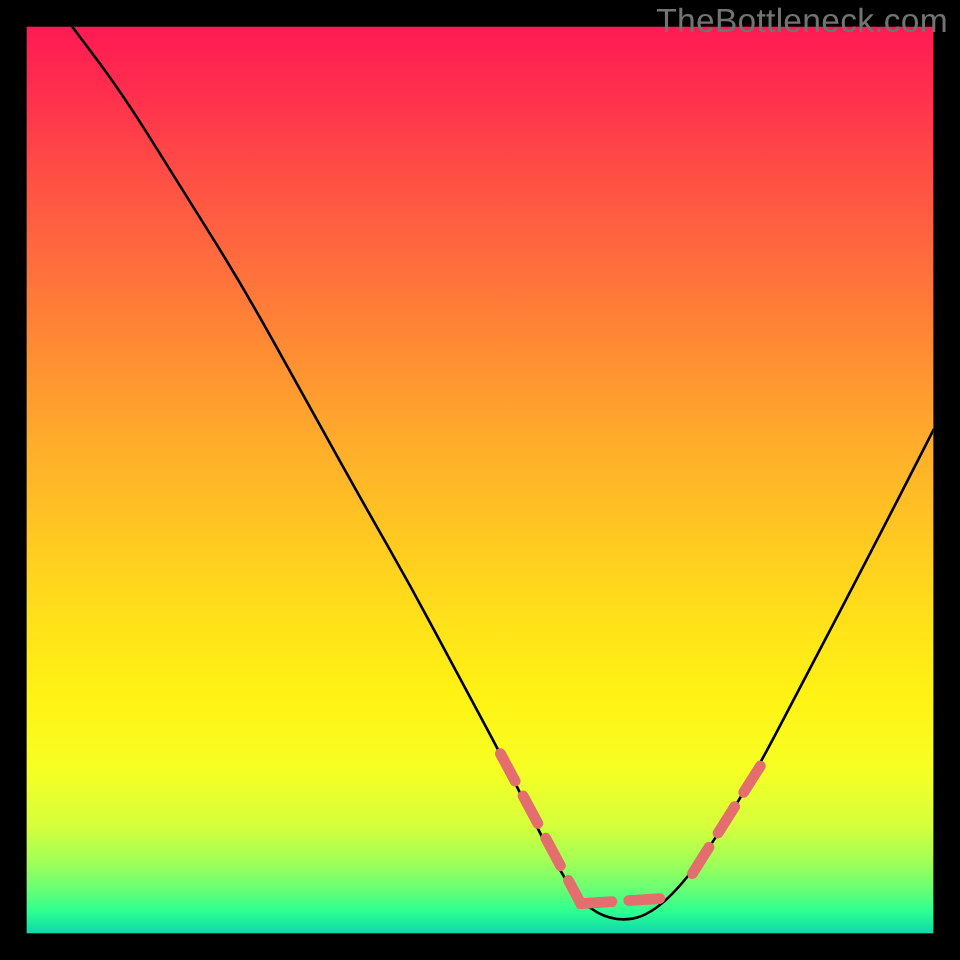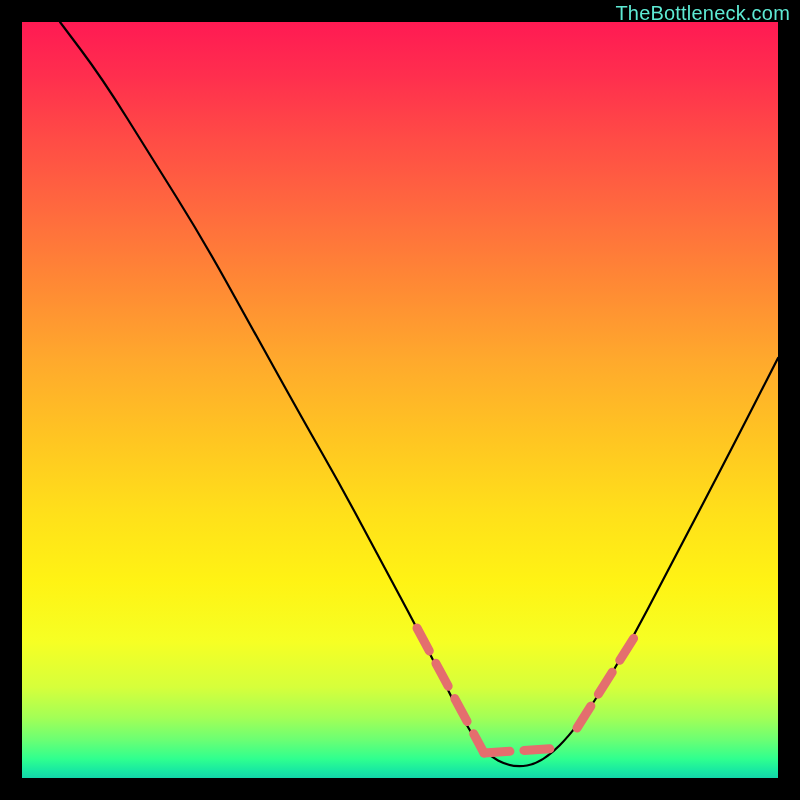--- a/index.html
+++ b/index.html
@@ -50,22 +50,22 @@
       #6aff74 95%,
       #2fff8f 97.5%,
       #18e9a2 99%,
       #13d5a9 100%
     );
   }
   .watermark {
     position: absolute;
     top: 2px;
     right: 10px;
-    color: #5eead4;
-    font-size: 20px;
+    color: #737373;
+    font-size: 28px;
     font-weight: 500;
     letter-spacing: 0.2px;
     user-select: none;
   }
   svg.curve {
     position: absolute;
     left: 0;
     top: 0;
     width: 100%;
     height: 100%;

